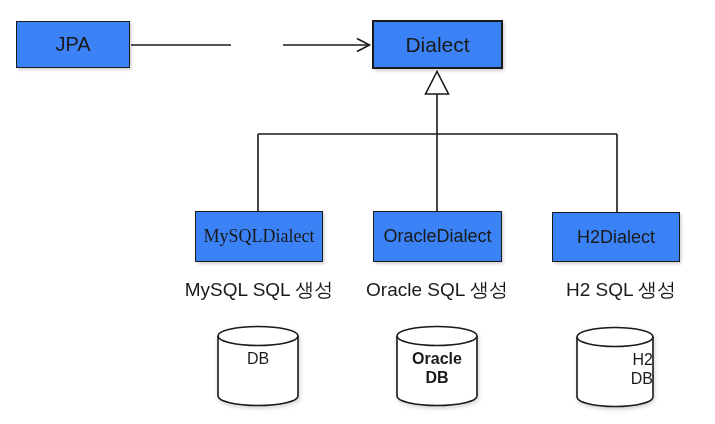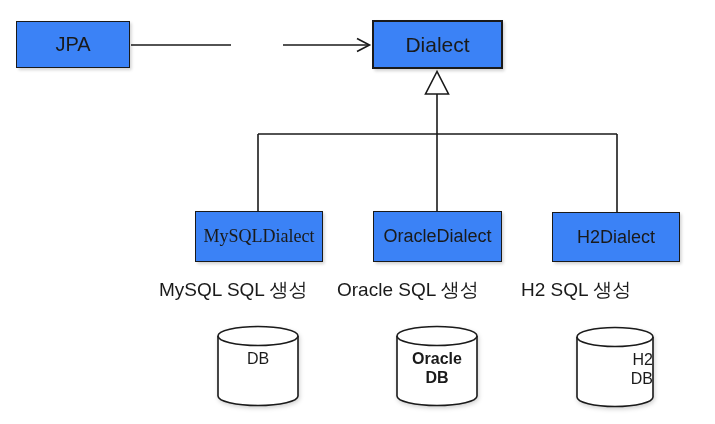--- a/index.html
+++ b/index.html
@@ -17,21 +17,21 @@
   .box-jpa{left:16px;top:21px;width:114px;height:47px;font-size:20px;}
   .box-dialect{left:372px;top:20px;width:131px;height:49px;font-size:21px;font-weight:normal;border-width:2px;}
   .box-mysql{left:195px;top:211px;width:128px;height:51px;font-family:Liberation Serif, serif;}
   .box-oracle{left:373px;top:211px;width:129px;height:51px;}
   .box-h2{left:552px;top:212px;width:128px;height:50px;}
   .edge-label{
     position:absolute;left:230px;top:34px;width:54px;text-align:center;
     font-size:19px;z-index:2;
   }
   .caption{
-    position:absolute;top:277px;width:200px;
+    position:absolute;top:277px;width:200px;text-align:center;
     font-size:19px;z-index:2;
   }
   .caption-mysql{left:159px;}
   .caption-oracle{left:337px;}
   .caption-h2{left:521px;}
   .db-label{
     position:absolute;text-align:center;font-size:16px;line-height:19px;z-index:2;
   }
   .db-label-mysql{left:218px;top:349px;width:80px;}
   .db-label-oracle{left:397px;top:349px;width:80px;font-weight:bold;}

